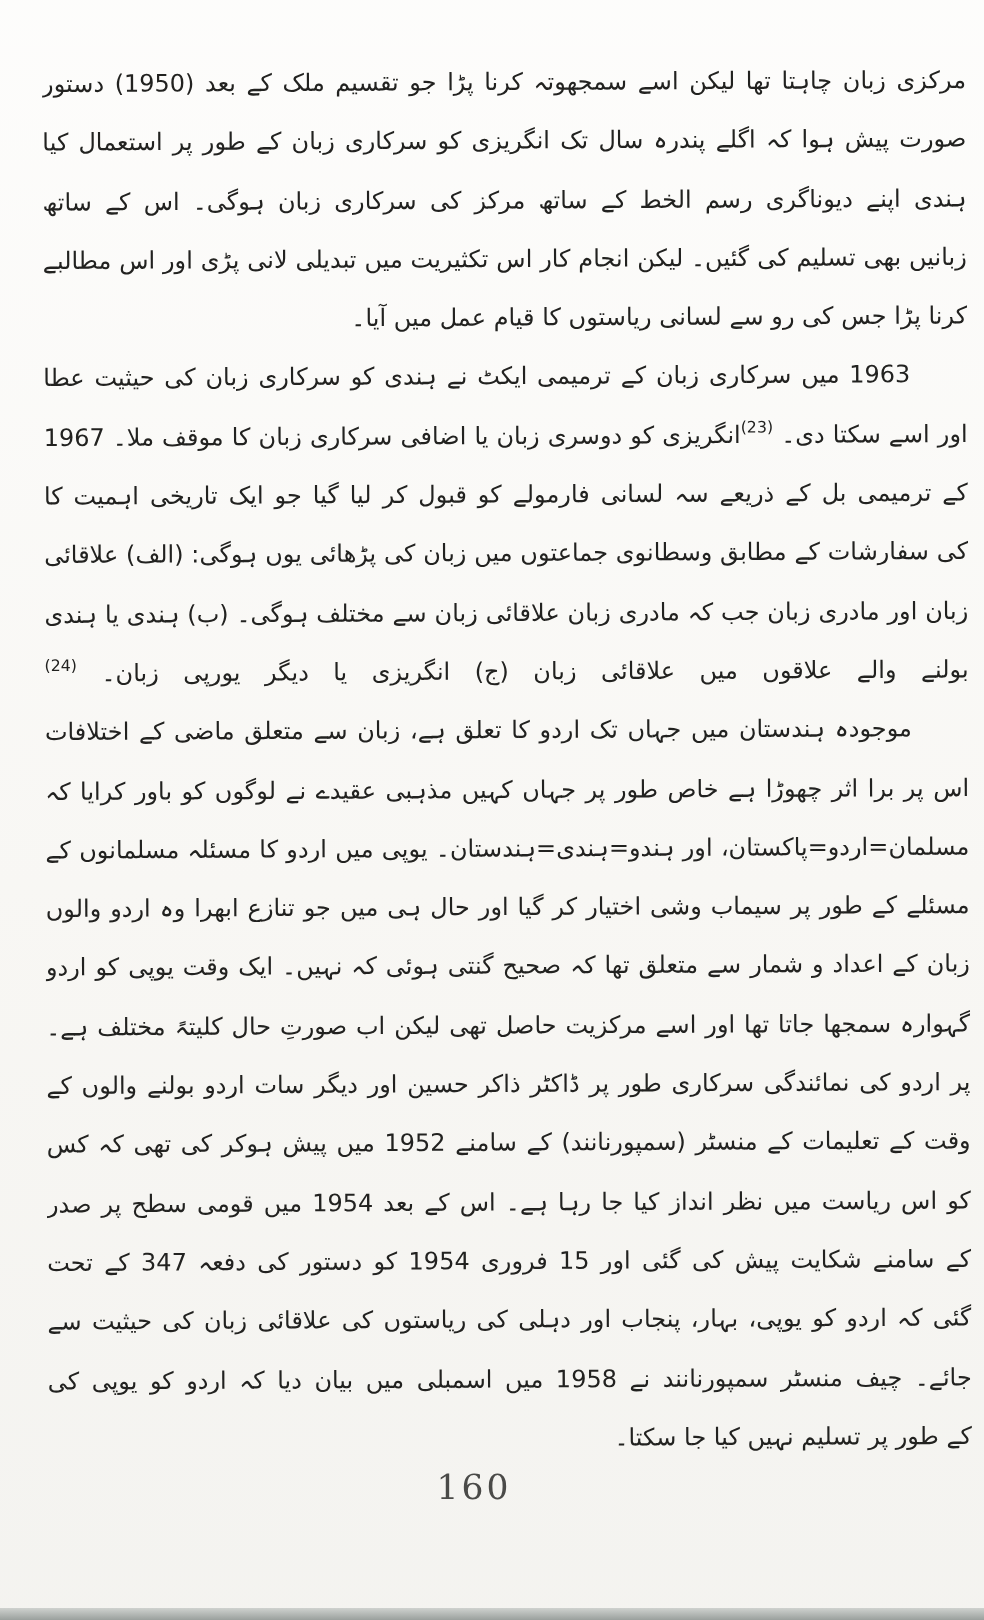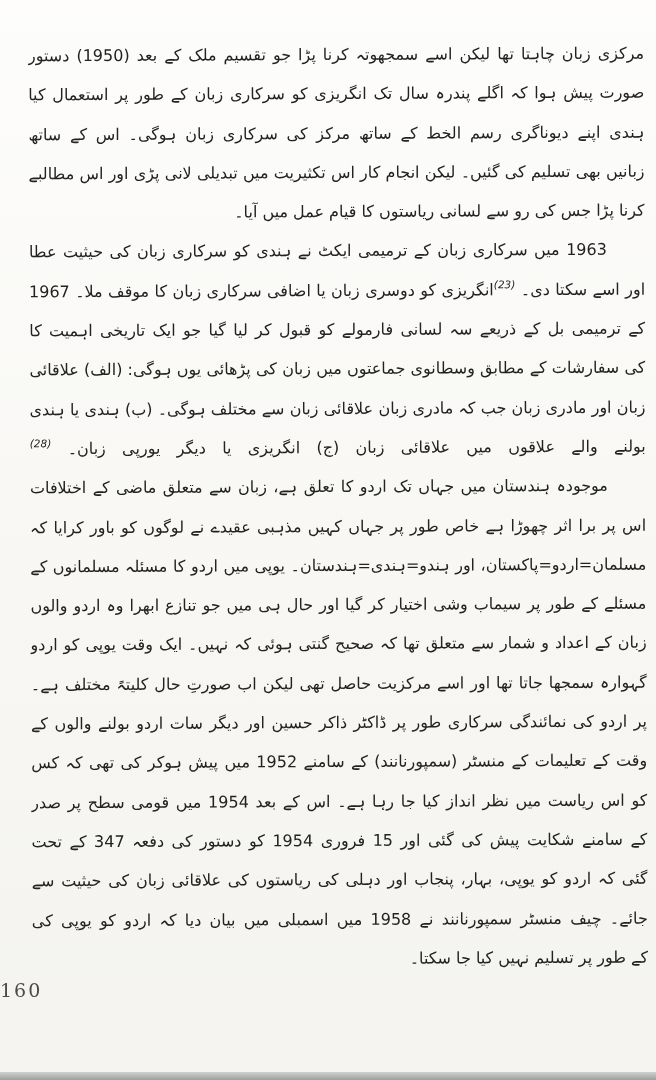--- a/index.html
+++ b/index.html
@@ -46,29 +46,29 @@
   .line.last {
     text-align-last: right;
   }
   .line.indent {
     text-indent: 38px;
   }
   .sup {
     font-size: 10.5px;
     vertical-align: 7px;
     line-height: 0;
-    font-style: italic;
   }
   .page-number {
     position: absolute;
     top: 979px;
     left: 0;
     width: 632px;
+    text-align: center;
     font-family: "DejaVu Serif", serif;
-    font-size: 19px;
+    font-size: 23px;
     letter-spacing: 2px;
     color: #4a4a48;
   }
   .scan-edge-bottom {
     position: absolute;
     bottom: 0;
     left: 0;
     right: 0;
     height: 8px;
     background: linear-gradient(180deg, #cfd2cf 0%, #9aa09d 100%);
@@ -82,21 +82,21 @@
       <div class="line"><span class="seg">مرکزی زبان چاہتا تھا لیکن اسے سمجھوتہ کرنا پڑا جو تقسیم ملک کے بعد (1950) دستور میں اس</span></div>
       <div class="line"><span class="seg">صورت پیش ہوا کہ اگلے پندرہ سال تک انگریزی کو سرکاری زبان کے طور پر استعمال کیا جائے گا،</span></div>
       <div class="line"><span class="seg">ہندی اپنے دیوناگری رسم الخط کے ساتھ مرکز کی سرکاری زبان ہوگی۔ اس کے ساتھ دوسری علاقائی</span></div>
       <div class="line"><span class="seg">زبانیں بھی تسلیم کی گئیں۔ لیکن انجام کار اس تکثیریت میں تبدیلی لانی پڑی اور اس مطالبے کو قبول</span></div>
       <div class="line last"><span class="seg">کرنا پڑا جس کی رو سے لسانی ریاستوں کا قیام عمل میں آیا۔</span></div>
       <div class="line indent"><span class="seg">1963 میں سرکاری زبان کے ترمیمی ایکٹ نے ہندی کو سرکاری زبان کی حیثیت عطا کی</span></div>
       <div class="line"><span class="seg">اور اسے سکتا دی۔ </span><span class="sup">(23)</span><span class="seg">انگریزی کو دوسری زبان یا اضافی سرکاری زبان کا موقف ملا۔ 1967</span></div>
       <div class="line"><span class="seg">کے ترمیمی بل کے ذریعے سہ لسانی فارمولے کو قبول کر لیا گیا جو ایک تاریخی اہمیت کا واقعہ ہے۔ اس</span></div>
       <div class="line"><span class="seg">کی سفارشات کے مطابق وسطانوی جماعتوں میں زبان کی پڑھائی یوں ہوگی: (الف) علاقائی</span></div>
       <div class="line"><span class="seg">زبان اور مادری زبان جب کہ مادری زبان علاقائی زبان سے مختلف ہوگی۔ (ب) ہندی یا ہندی</span></div>
-      <div class="line"><span class="seg">بولنے والے علاقوں میں علاقائی زبان (ج) انگریزی یا دیگر یورپی زبان۔ </span><span class="sup">(28)</span></div>
+      <div class="line"><span class="seg">بولنے والے علاقوں میں علاقائی زبان (ج) انگریزی یا دیگر یورپی زبان۔ </span><span class="sup">(24)</span></div>
       <div class="line indent"><span class="seg">موجودہ ہندستان میں جہاں تک اردو کا تعلق ہے، زبان سے متعلق ماضی کے اختلافات نے</span></div>
       <div class="line"><span class="seg">اس پر برا اثر چھوڑا ہے خاص طور پر جہاں کہیں مذہبی عقیدے نے لوگوں کو باور کرایا کہ</span></div>
       <div class="line"><span class="seg">مسلمان=اردو=پاکستان، اور ہندو=ہندی=ہندستان۔ یوپی میں اردو کا مسئلہ مسلمانوں کے</span></div>
       <div class="line"><span class="seg">مسئلے کے طور پر سیماب وشی اختیار کر گیا اور حال ہی میں جو تنازع ابھرا وہ اردو والوں کی مادری</span></div>
       <div class="line"><span class="seg">زبان کے اعداد و شمار سے متعلق تھا کہ صحیح گنتی ہوئی کہ نہیں۔ ایک وقت یوپی کو اردو کے اعلا طبقے کا</span></div>
       <div class="line"><span class="seg">گہوارہ سمجھا جاتا تھا اور اسے مرکزیت حاصل تھی لیکن اب صورتِ حال کلیتہً مختلف ہے۔ علاقائی سطح</span></div>
       <div class="line"><span class="seg">پر اردو کی نمائندگی سرکاری طور پر ڈاکٹر ذاکر حسین اور دیگر سات اردو بولنے والوں کے وفد نے اس</span></div>
       <div class="line"><span class="seg">وقت کے تعلیمات کے منسٹر (سمپورنانند) کے سامنے 1952 میں پیش ہوکر کی تھی کہ کس طرح اردو</span></div>
       <div class="line"><span class="seg">کو اس ریاست میں نظر انداز کیا جا رہا ہے۔ اس کے بعد 1954 میں قومی سطح پر صدر جمہوریہ ہند</span></div>
       <div class="line"><span class="seg">کے سامنے شکایت پیش کی گئی اور 15 فروری 1954 کو دستور کی دفعہ 347 کے تحت درخواست دی</span></div>

